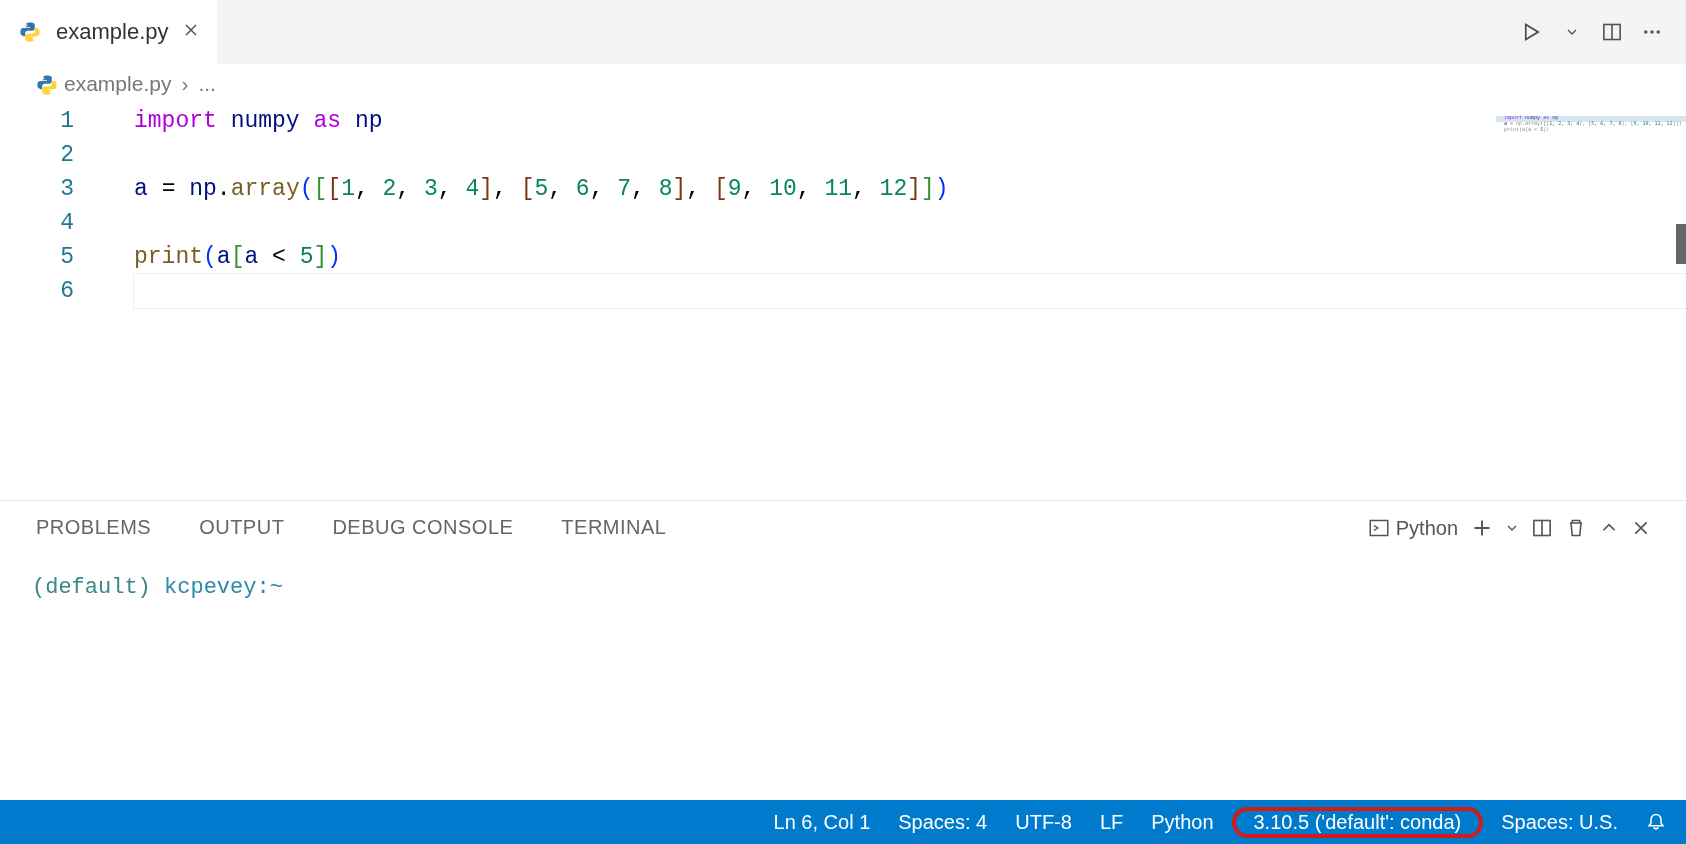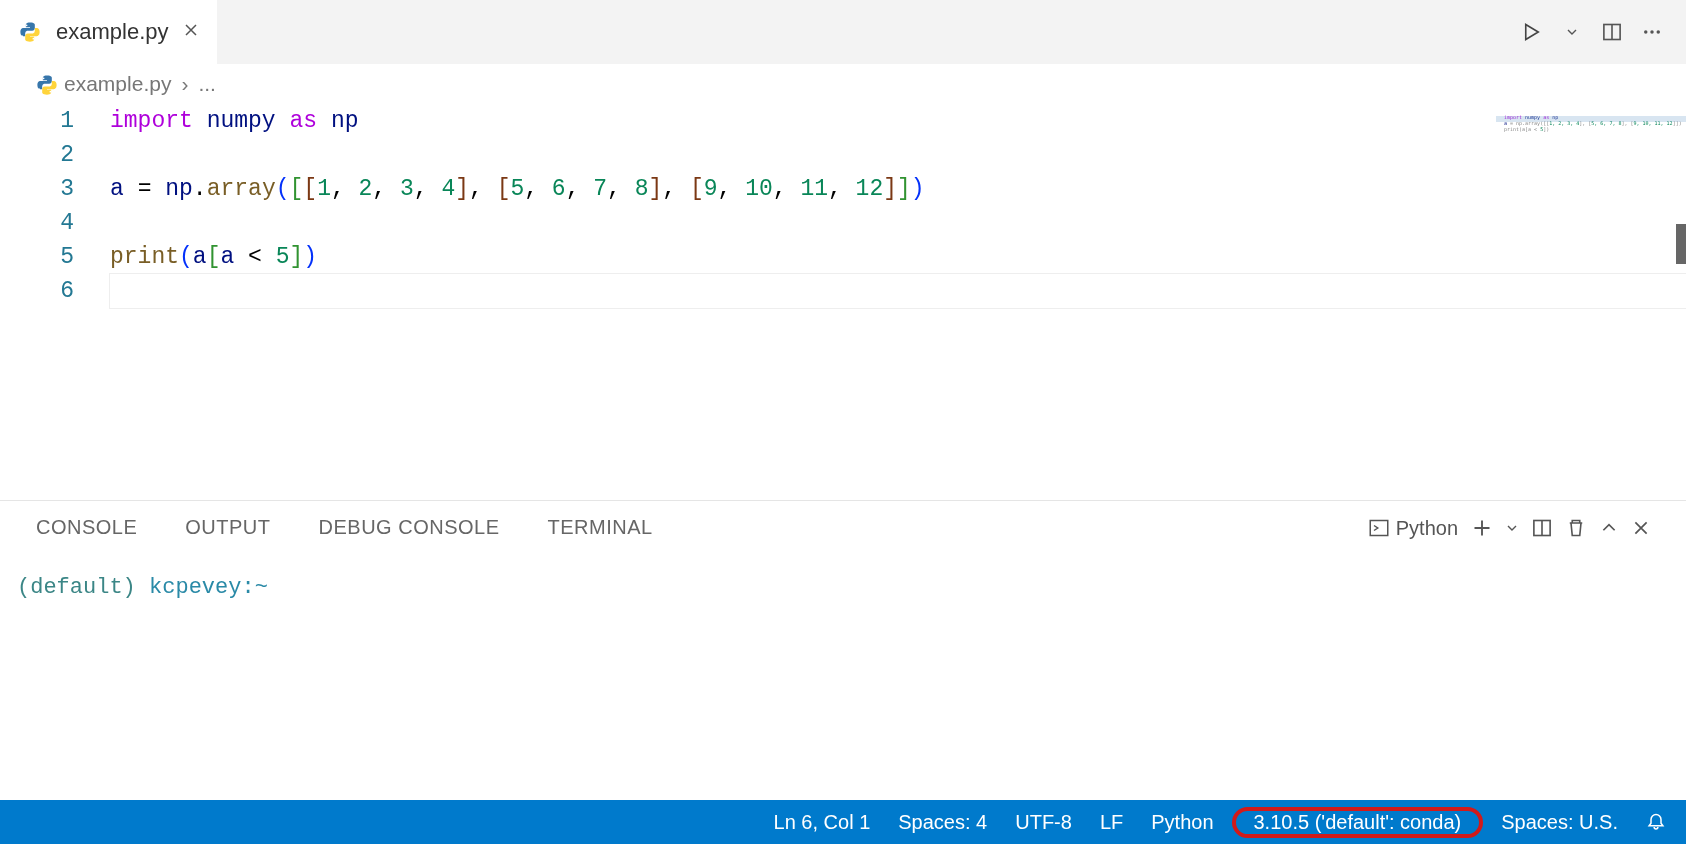--- a/index.html
+++ b/index.html
@@ -19,21 +19,21 @@
   
   .breadcrumbs { height:40px; display:flex; align-items:center; padding-left:36px; gap:10px; font-size:21px; color:#777; }
   .breadcrumbs .crumb { display:flex; align-items:center; gap:8px; }
   .breadcrumbs .crumb-icon { width:20px; height:20px; }
 
   
   .editor-wrap { flex:1; display:flex; position:relative; overflow:hidden; }
   .editor { flex:1; display:flex; font-family:Menlo,Monaco,"Courier New",monospace; font-size:23px; line-height:34px; position:relative; }
   .gutter { width:110px; text-align:right; padding-right:36px; color:#237893; user-select:none; }
   .gutter .ln { height:34px; }
-  .code { flex:1; white-space:pre; color:#000; position:relative; }
+  .code { flex:1; white-space:pre; color:#000; position:relative;margin-left:24px; }
   .code .line { height:34px; }
   .current-line { background:rgba(0,0,0,0); outline:1px solid #eee; }
   .tok-kw   { color:#AF00DB; }
   .tok-mod  { color:#001080; }
   .tok-id   { color:#001080; }
   .tok-func { color:#795E26; }
   .tok-num  { color:#098658; }
   .tok-br   { color:#0431fa; }
   .tok-br2  { color:#319331; }
   .tok-br3  { color:#7b3814; }
@@ -52,21 +52,21 @@
   
   .panel { height:300px; border-top:1px solid #e5e5e5; display:flex; flex-direction:column; }
   .panel-tabs { height:55px; display:flex; align-items:center; padding:0 36px; gap:48px; border-bottom:1px solid transparent; }
   .panel-tab { font-size:20px; color:#666; letter-spacing:0.5px; height:55px; display:flex; align-items:center; cursor:pointer; border-bottom:2px solid transparent; }
   .panel-tab.active { color:#333; border-bottom:2px solid #333; }
   .panel-tabs-spacer { flex:1; }
   .panel-actions { display:flex; align-items:center; gap:14px; color:#555; font-size:20px; }
   .panel-actions .pa { display:flex; align-items:center; gap:6px; cursor:pointer; }
   .panel-actions .pa-icon { width:22px; height:22px; display:flex; align-items:center; justify-content:center; }
 
-  .terminal { flex:1; padding:18px 17px; font-family:Menlo,Monaco,"Courier New",monospace; font-size:22px; line-height:28px; }
+  .terminal { flex:1; padding:18px 32px; font-family:Menlo,Monaco,"Courier New",monospace; font-size:22px; line-height:28px; }
   .term-env  { color:#3b8686; }
   .term-user { color:#2a8aa7; }
   .term-text { color:#333; }
   .term-cursor { display:inline-block; width:11px; height:22px; background:#333; vertical-align:text-bottom; }
 
   
   .statusbar { height:44px; background:#007ACC; color:#fff; display:flex; align-items:flex-start; font-size:20px; }
   .status-left { flex:1; }
   .status-right { display:flex; align-items:center; gap:28px; padding-right:20px; height:100%; }
   .status-item { cursor:pointer; display:flex; align-items:center; }
@@ -158,21 +158,21 @@
 <span class="minimap-hl"></span>print(a[a &lt; <span class="g">5</span>])
       </div>
     </div>
     <div class="overview-ruler">
       <div class="overview-mark"></div>
     </div>
   </div>
 
   <div class="panel">
     <div class="panel-tabs">
-      <div class="panel-tab">CONSOLE</div>
+      <div class="panel-tab">PROBLEMS</div>
       <div class="panel-tab">OUTPUT</div>
       <div class="panel-tab">DEBUG CONSOLE</div>
       <div class="panel-tab">TERMINAL</div>
       <div class="panel-tabs-spacer"></div>
       <div class="panel-actions">
         <span class="pa">
           <span class="pa-icon">
             <svg width="20" height="20" viewBox="0 0 16 16">
                 <rect x="1" y="2" width="14" height="12" fill="none" stroke="#555" stroke-width="1.2"></rect>
                 <path d="M4 6l3 2-3 2" fill="none" stroke="#555" stroke-width="1.2"></path>

